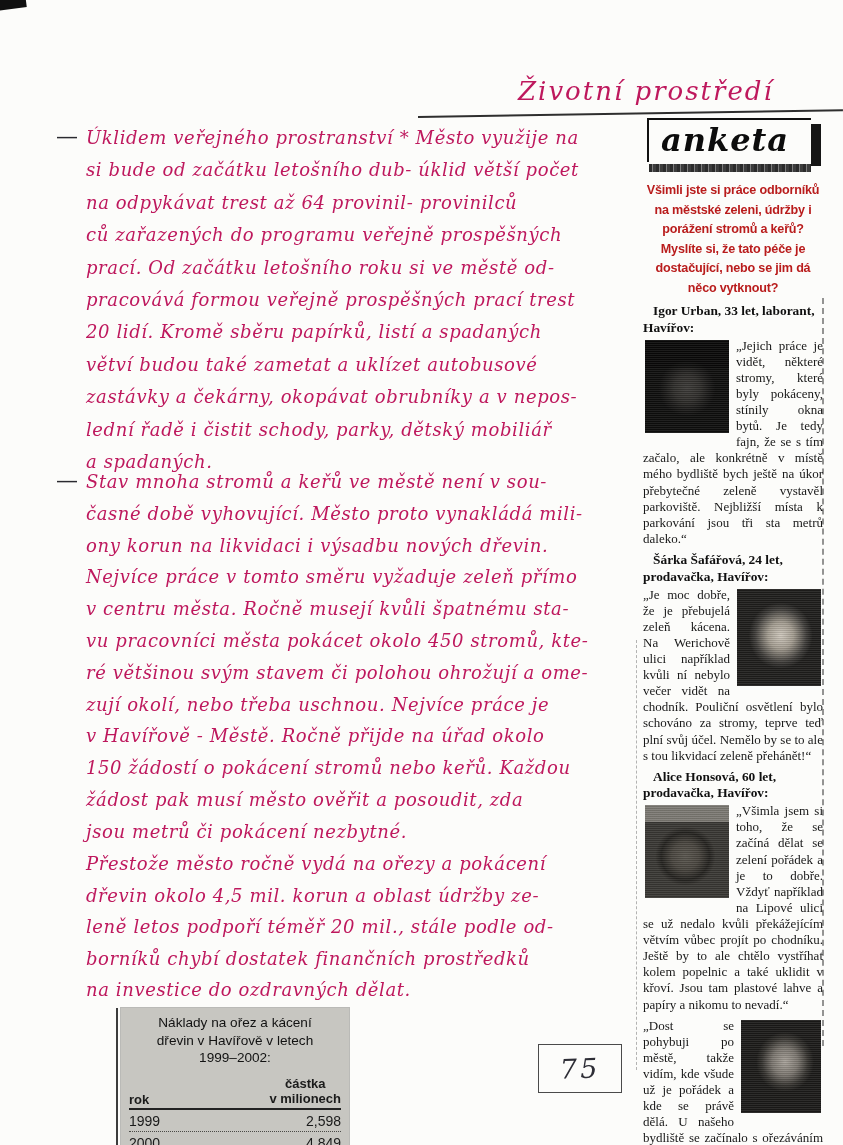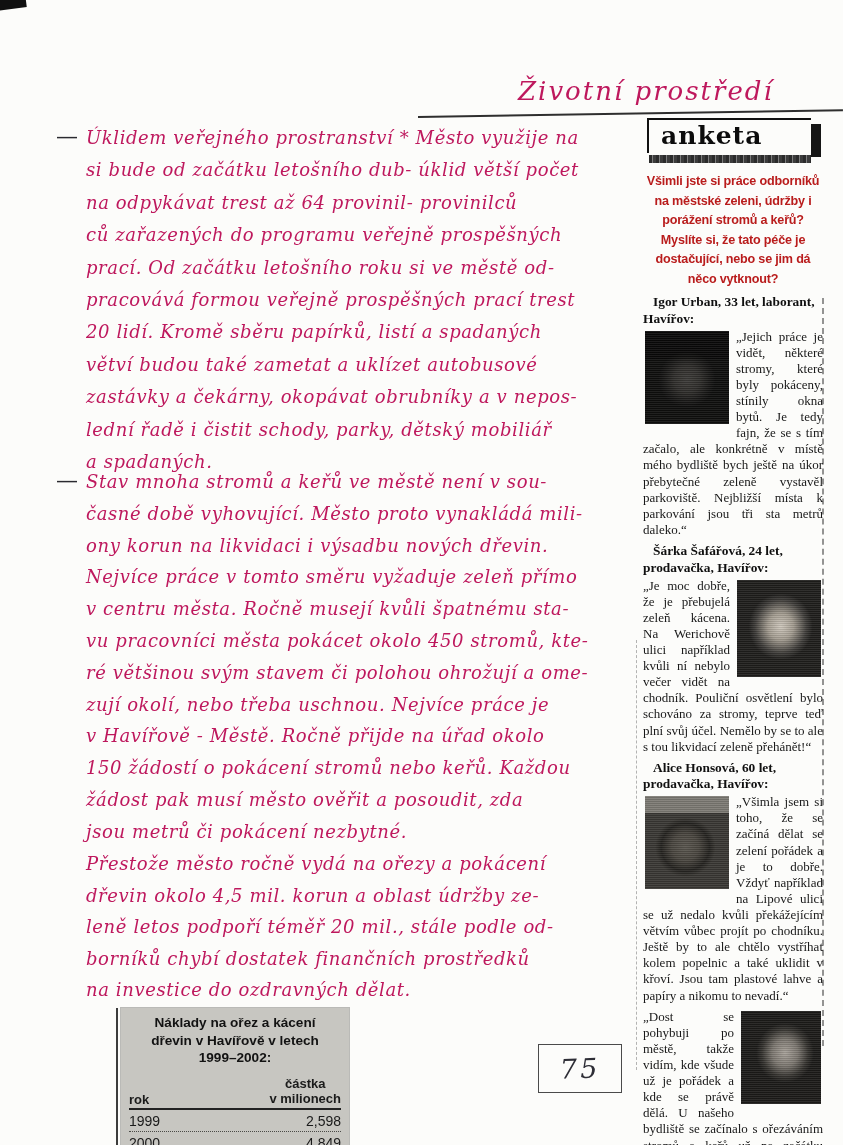--- a/index.html
+++ b/index.html
@@ -21,22 +21,22 @@
   .p1 .note-line{line-height:32.4px;} .p2 .note-line{line-height:31.8px;} .p3 .note-line{line-height:31.5px;}
   
   .anketa{position:absolute;left:643px;top:118px;width:180px;}
   .col-rule-right{position:absolute;left:822px;top:298px;height:748px;width:0;
                   border-right:2px dashed rgba(60,60,60,.55);}
   .col-rule-left{position:absolute;left:636px;top:640px;height:430px;width:0;
                  border-left:1.5px dashed rgba(90,90,90,.45);}
   .masthead-box{position:relative;width:150px;margin-left:4px;border-top:2.5px solid #111;
                 border-left:2px solid #111;padding:1px 0 3px 12px;}
   .masthead-box .bar-right{position:absolute;right:-10px;top:4px;width:10px;height:100%;background:#151515;}
-  .masthead-text{font-family:"DejaVu Serif",serif;font-weight:bold;
-                 font-size:25px;color:#0c0c0c;letter-spacing:1px;}
+  .masthead-text{font-family:"DejaVu Serif",serif;font-weight:bold;font-style:italic;
+                 font-size:32px;color:#0c0c0c;letter-spacing:1px;}
   .masthead-shadow{width:162px;height:8px;margin:2px 0 0 6px;
         background:repeating-linear-gradient(90deg,#2b2b2b 0 3px,#7d7d7d 3px 4px,#3c3c3c 4px 7px);}
   .question{margin-top:9px;text-align:center;font-family:"Liberation Sans",sans-serif;
             font-weight:bold;font-size:12.6px;line-height:1.55;letter-spacing:-0.2px;color:#b91c1c;}
   .entry{margin-top:5px;}
   .entry-name{font-weight:bold;font-size:13.4px;line-height:1.25;text-indent:10px;color:#101010;}
   .entry-quote{font-size:13px;line-height:1.24;text-align:justify;color:#181818;margin-top:1px;}
   .photo{width:84px;height:93px;margin:2px;}
   .photo-left{float:left;margin-right:7px;}
   .photo-right{float:right;margin-left:7px;}
@@ -50,21 +50,21 @@
      linear-gradient(180deg,#e4e2de 0 18%,#6a6864 18% 100%);background-blend-mode:multiply;}
   .ph-vera{background:
      radial-gradient(ellipse 36% 32% at 55% 45%,#a8a29a 0%,#7b766f 45%,#35332f 80%,#1c1b19 100%);}
   .grain{position:relative;}
   .grain::after{content:"";position:absolute;inset:0;
      background:repeating-linear-gradient(0deg,rgba(255,255,255,.08) 0 1px,rgba(0,0,0,.10) 1px 2px);}
   
   .cost-table{position:absolute;left:121px;top:1008px;width:212px;background:#c7c6c1;
               padding:6px 8px 10px 8px;font-family:"Liberation Sans",sans-serif;color:#1a1a1a;
               box-shadow:0 0 0 1px rgba(120,120,115,.5);}
-  .cost-title{font-weight:bold;font-size:13.6px;line-height:1.3;text-align:center;color:#121212;}
+  .cost-title{font-weight:normal;font-size:13.6px;line-height:1.3;text-align:center;color:#121212;}
   .cost-head{display:flex;justify-content:space-between;align-items:flex-end;margin-top:10px;
              border-bottom:2px solid #222;padding-bottom:1px;font-weight:bold;font-size:13px;}
   .cost-head .amount{text-align:right;line-height:1.15;}
   .cost-row{display:flex;justify-content:space-between;font-size:14px;line-height:1.15;
             padding:3px 0 2px 0;border-bottom:1.5px dotted #4a4a46;}
   .cost-row:last-child{border-bottom:none;}
   .table-margin-line{position:absolute;left:116px;top:1008px;height:137px;width:2px;background:#3c3c3c;}
   
   .pageno-box{position:absolute;left:538px;top:1044px;width:82px;height:47px;
               border:1.5px solid #4a4a4a;display:flex;align-items:center;justify-content:center;}

